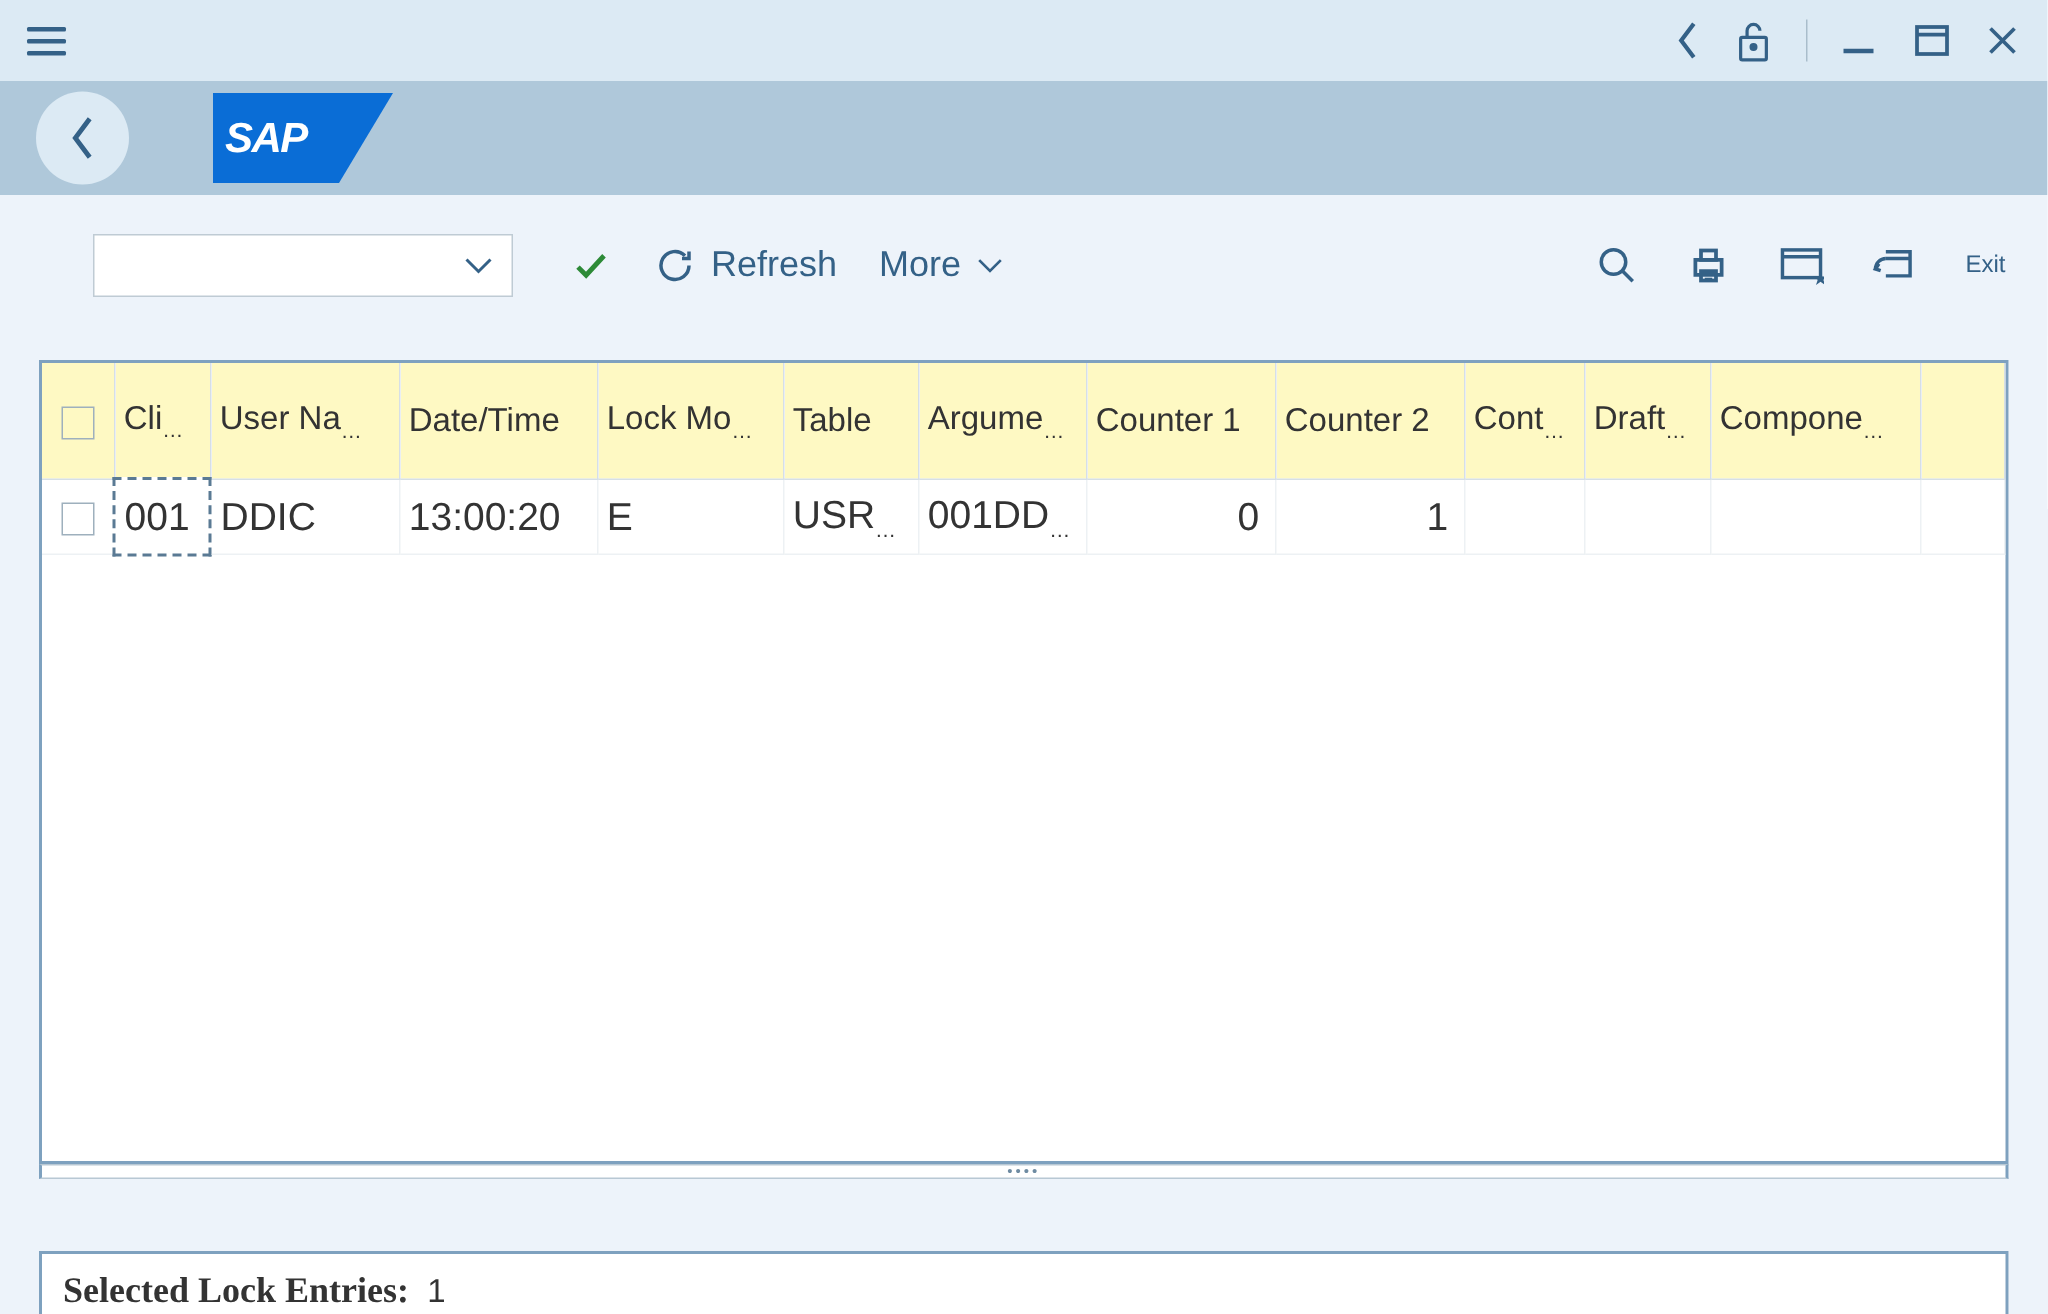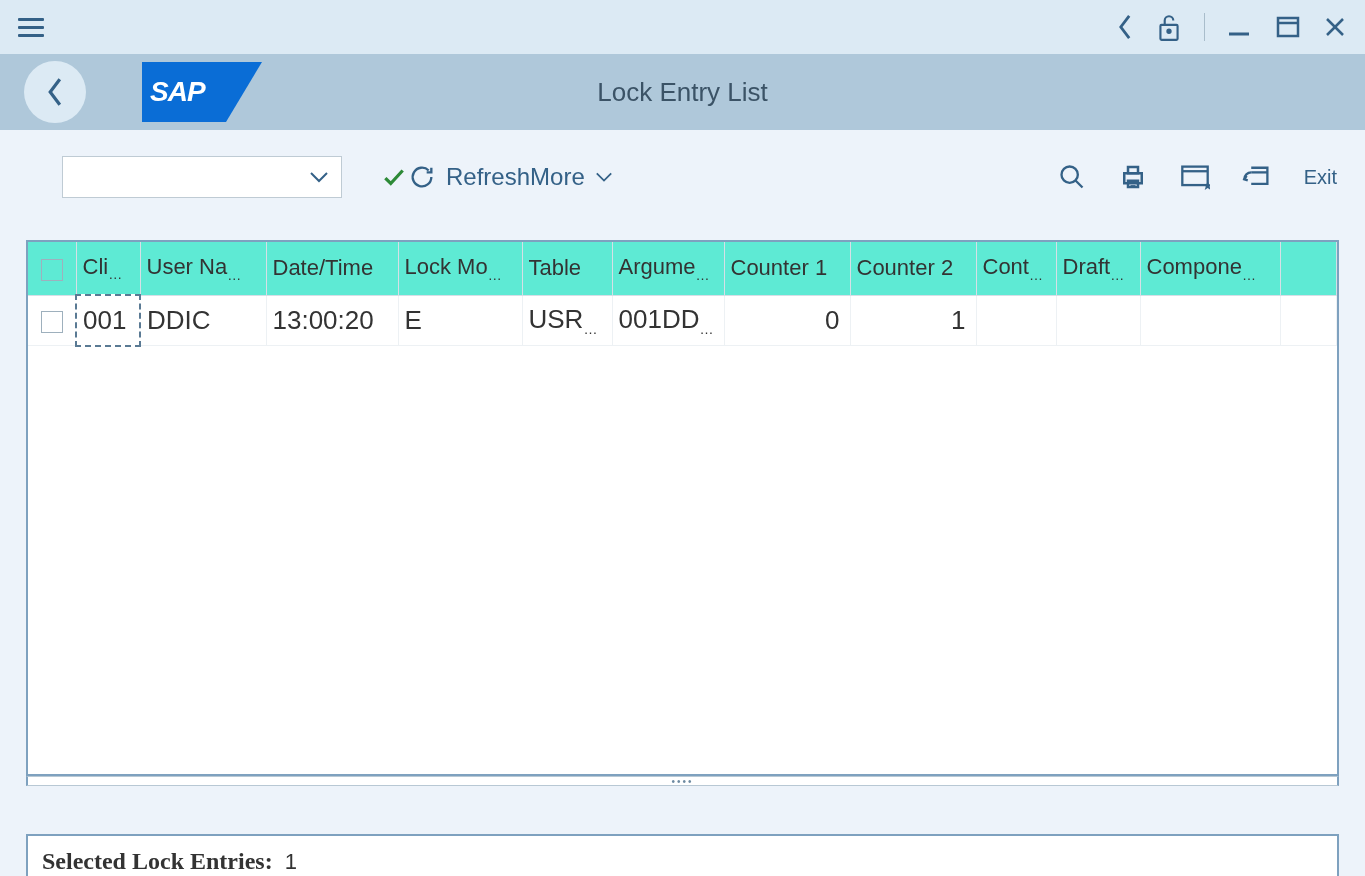--- a/index.html
+++ b/index.html
@@ -122,65 +122,66 @@
       border: 1px solid #bfcbd4;
       display: flex;
       align-items: center;
       justify-content: flex-end;
       padding-right: 12px;
       cursor: pointer;
     }
     .toolbar-group-left {
       display: flex;
       align-items: center;
+      gap: 28px;
       margin-left: 38px;
     }
     .tb-btn {
       display: flex;
       align-items: center;
       gap: 10px;
       color: #346187;
       cursor: pointer;
       font-size: 24px;
     }
     .toolbar-spacer {
       flex: 1;
     }
     .toolbar-group-right {
       display: flex;
       align-items: center;
       gap: 32px;
     }
     .exit-label {
       color: #346187;
-      font-size: 20px;
+      font-size: 16px;
       cursor: pointer;
     }
     
     .content {
       padding: 16px 26px 10px 26px;
     }
     .table-container {
       border: 2px solid #7ea1bf;
       background: white;
       height: 536px;
       position: relative;
       overflow: hidden;
     }
     .data-table {
       border-collapse: collapse;
       width: 100%;
       table-layout: fixed;
     }
     .data-table th {
-      background: #5eead4;
+      background: #fef9c3;
       font-weight: normal;
       font-size: 22px;
       color: #333;
-      padding: 12px 6px;
+      padding: 24px 6px;
       text-align: left;
       border-right: 1px solid #d6dfe6;
       border-bottom: 1px solid #d6dfe6;
       height: 44px;
       overflow: hidden;
       white-space: nowrap;
     }
     .data-table td {
       font-size: 26px;
       color: #333;
@@ -291,21 +292,20 @@
   <div class="back-btn">
     <svg width="20" height="32" viewBox="0 0 12 20" fill="none" stroke="currentColor" stroke-width="2">
         <path d="M9 2 L3 10 L9 18"></path>
       </svg>
   </div>
   <div class="sap-logo">
     <div class="sap-logo-shape">
       <span class="sap-logo-text">SAP</span>
     </div>
   </div>
-  <div class="title-text">Lock Entry List</div>
 </div>
 
 <div class="toolbar">
   <div class="command-field">
     <svg width="20" height="14" viewBox="0 0 20 12" fill="none" stroke="#346187" stroke-width="2">
         <path d="M2 2 L10 10 L18 2"></path>
       </svg>
   </div>
   <div class="toolbar-group-left">
     <div class="tb-btn">

